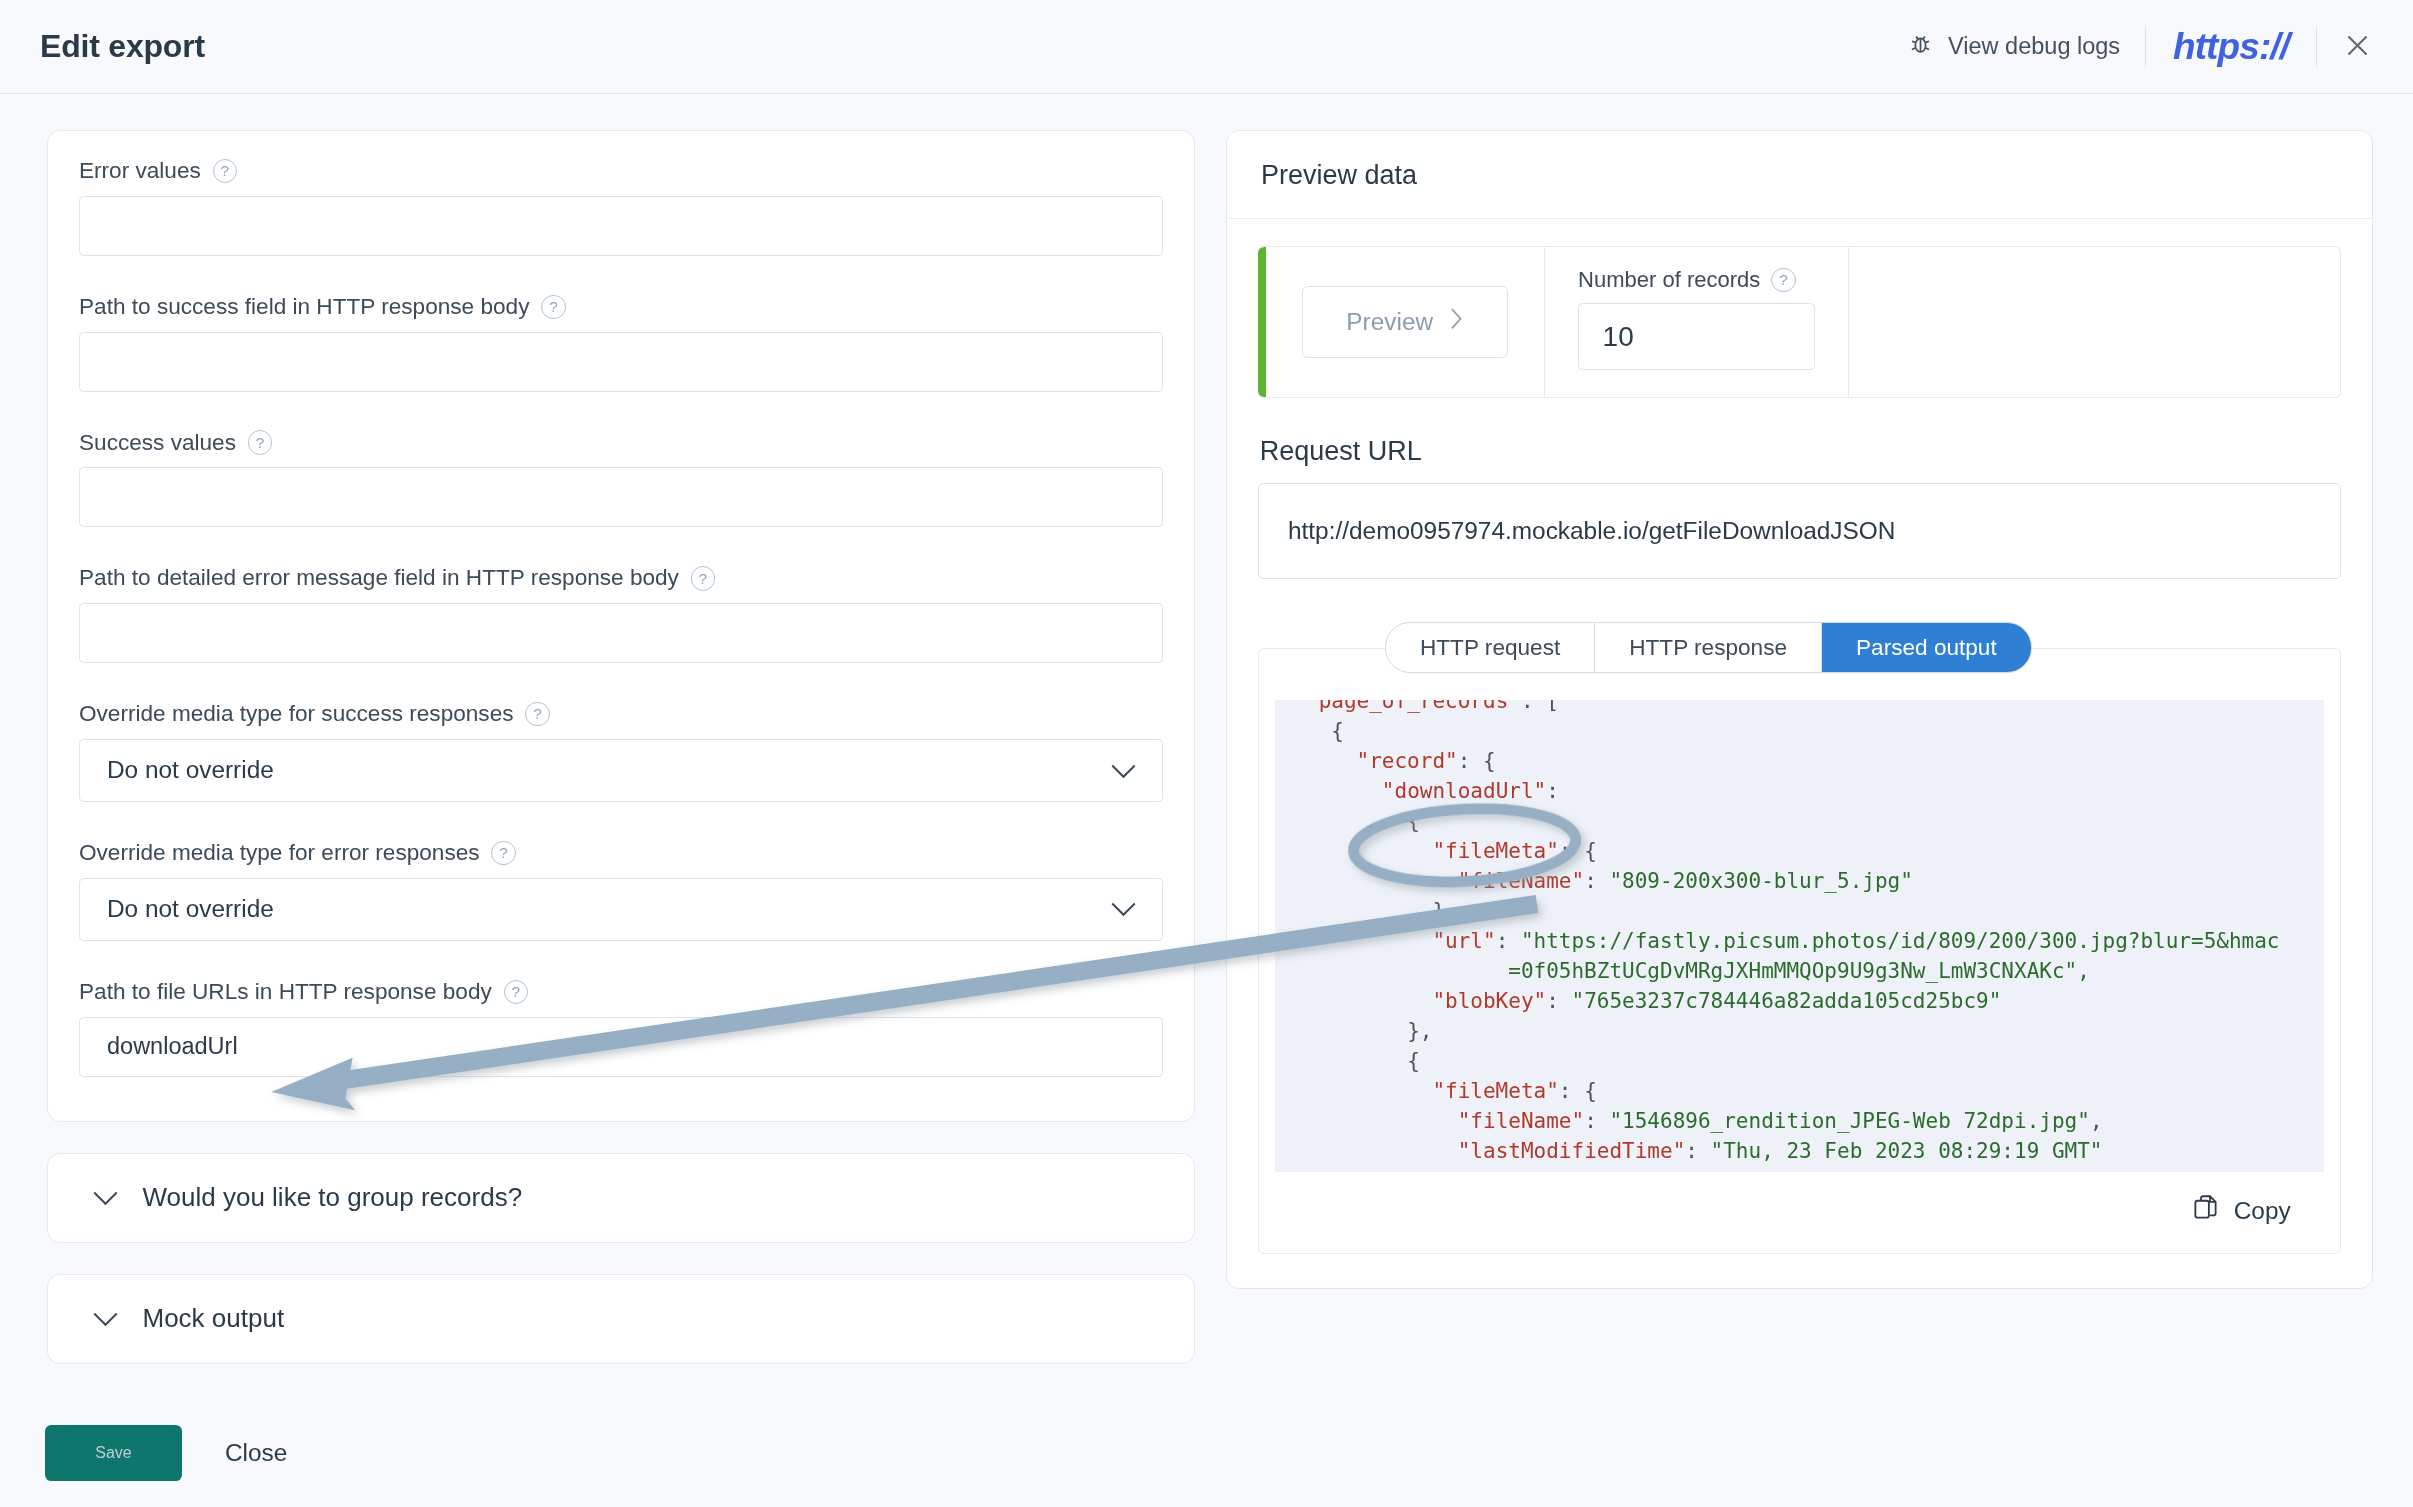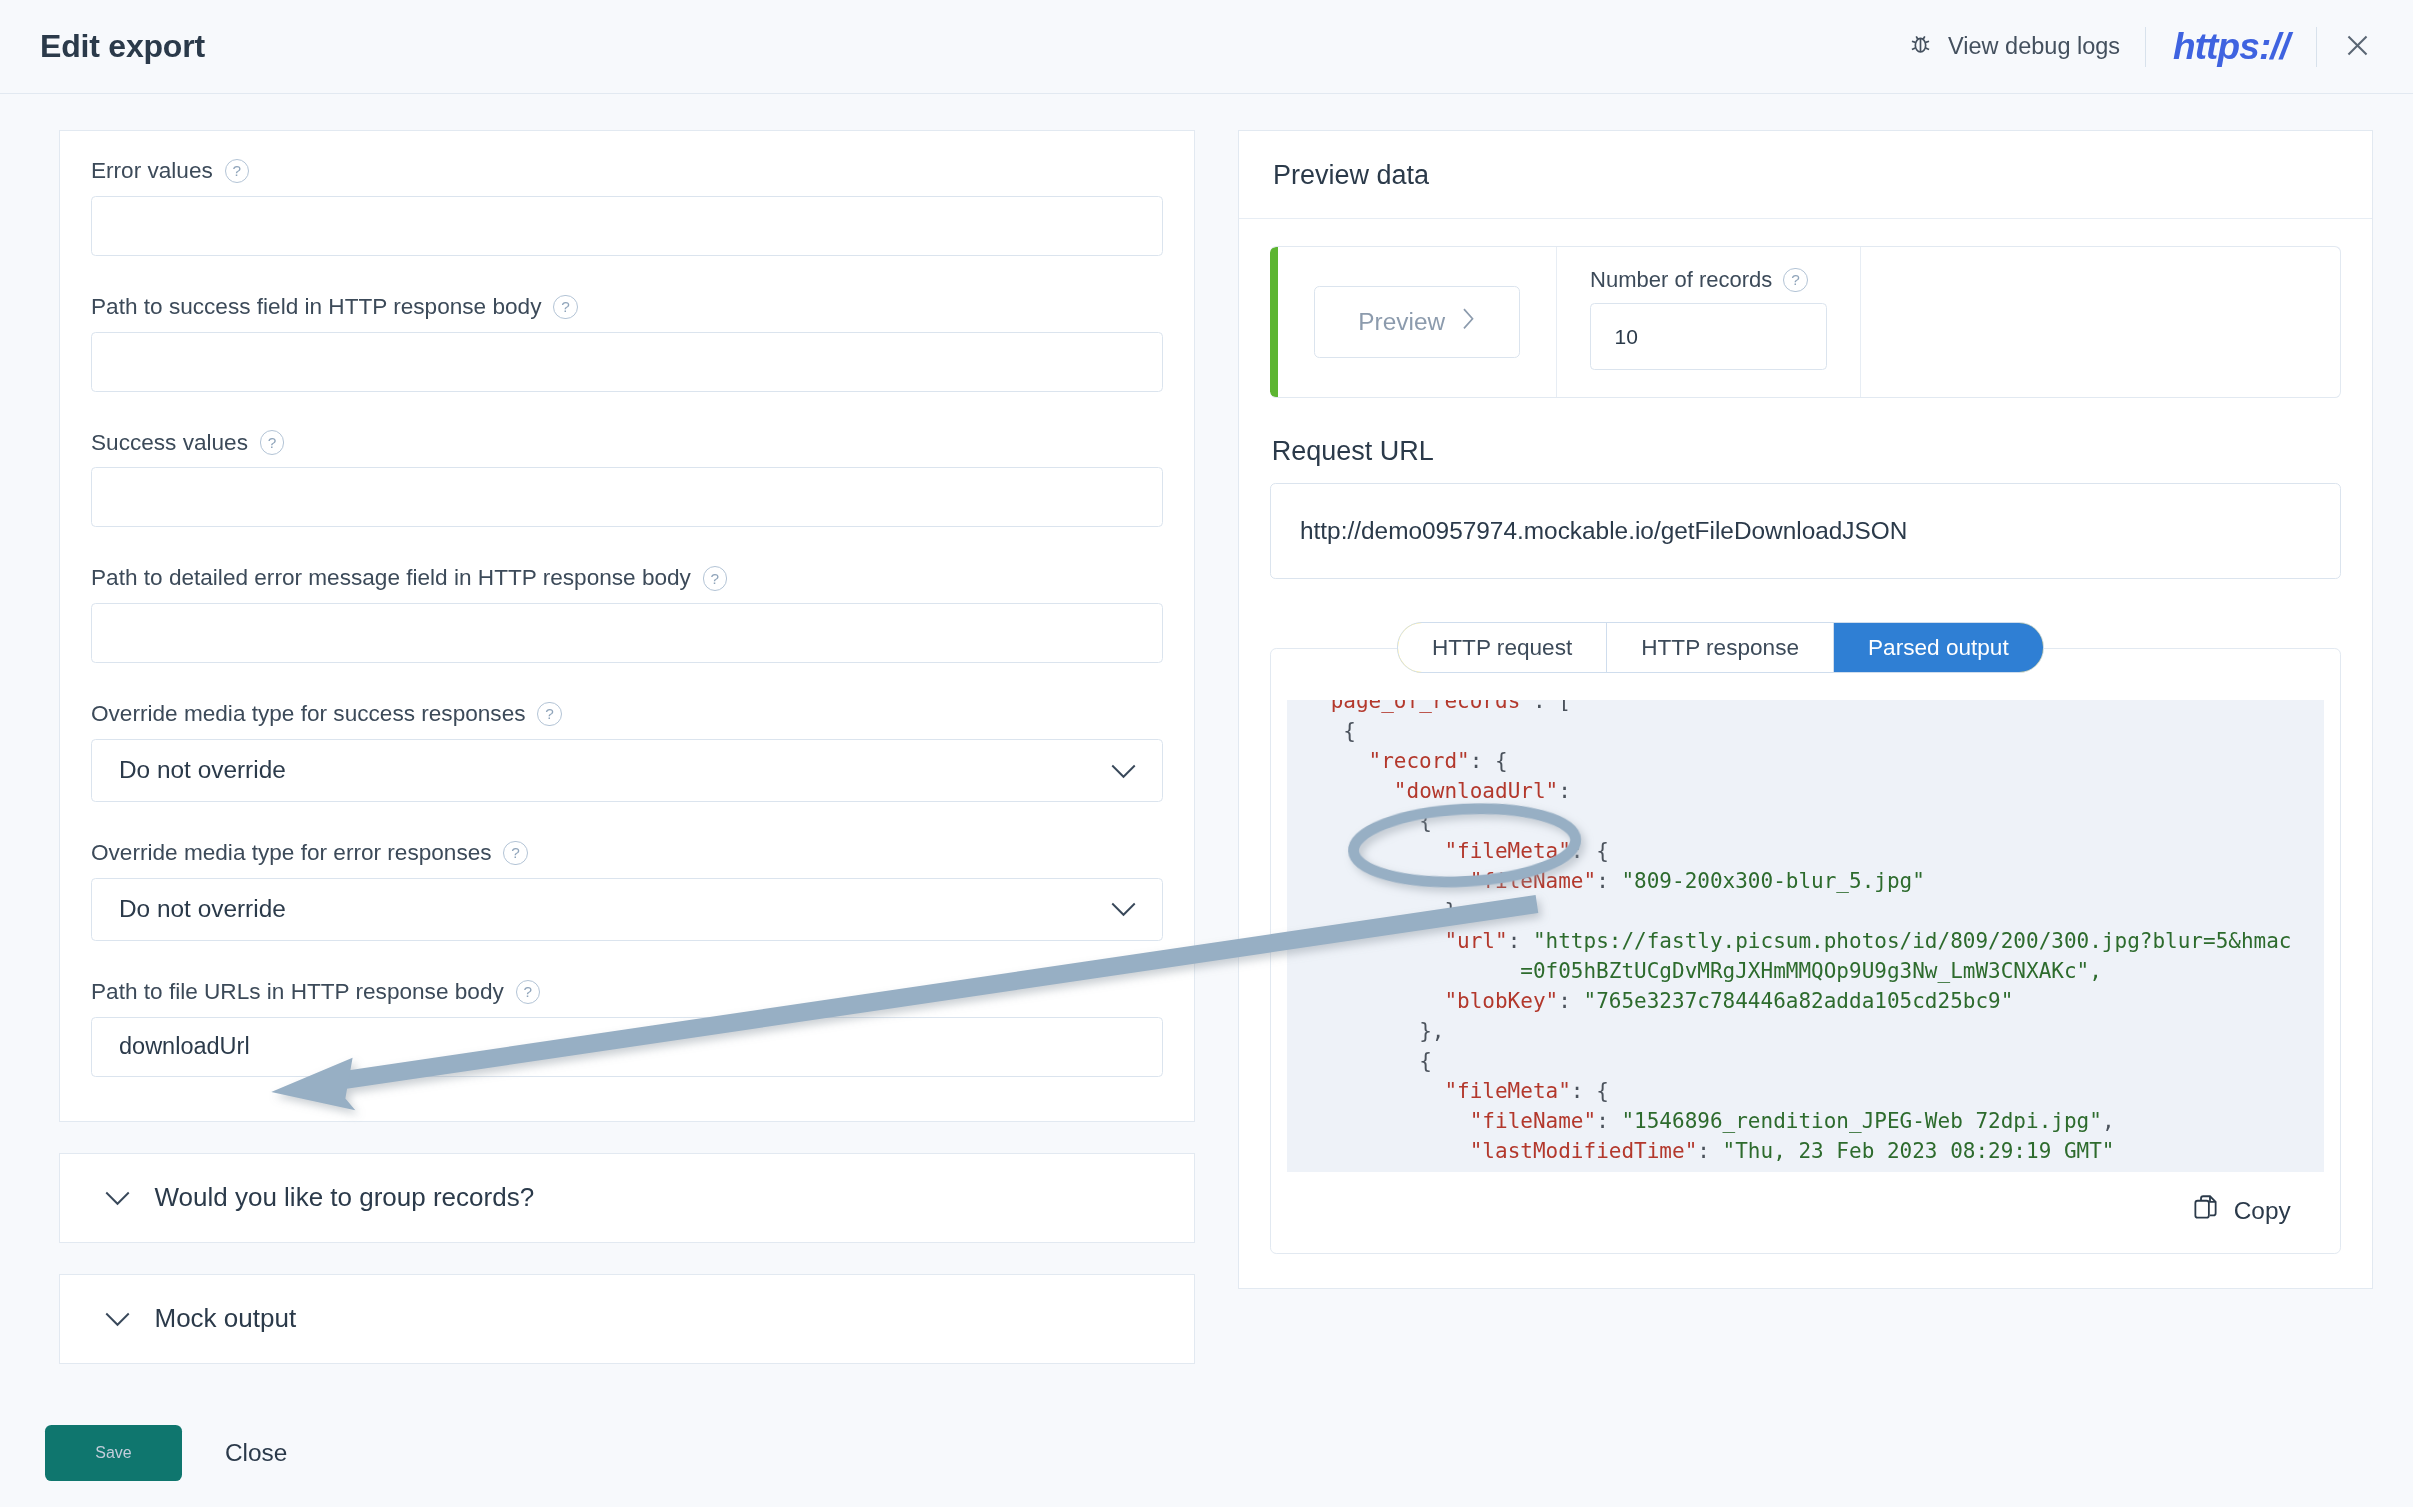--- a/index.html
+++ b/index.html
@@ -69,22 +69,21 @@
     gap: 31px;
     padding: 36px 40px 0 47px;
     height: calc(1507px - 94px - 109px);
   }
   .col-left { width: 1148px; flex: none; }
   .col-right { flex: 1; }
 
   .card {
     background: #ffffff;
     border: 0.9px solid #e2e9f1;
-    border-radius: 0;
-    margin-left: 12px;
+    border-radius: 13px;
   }
 
   
   .form-card { padding: 27px 31px 33px 31px; }
   .field { margin-bottom: 11px; }
   .field-label {
     display: flex;
     align-items: center;
     gap: 11.8px;
     font-size: 22.6px;
@@ -198,21 +197,21 @@
     border-left: 0.9px solid #e7edf4;
   }
   .records-label {
     display: flex; align-items: center; gap: 11px;
     font-size: 22px; color: #3c4a59; margin-bottom: 10px;
   }
   .records-input {
     width: 237px; height: 67px;
     border: 0.9px solid #dbe4ee; border-radius: 4.5px;
     display: flex; align-items: center;
-    padding: 0 23.5px; font-size: 21px; color: #2b3a4a;
+    padding: 0 23.5px; font-size: 28px; color: #2b3a4a;
     background: #fff;
   }
   .success-col {
     padding: 23.5px 34px;
     display: flex; flex-direction: column;
     justify-content: space-between;
     flex: 1;
   }
   .success-title { font-size: 25px; color: #2b3a4a; }
   .success-sub { font-size: 24.4px; color: #2b3a4a; }

